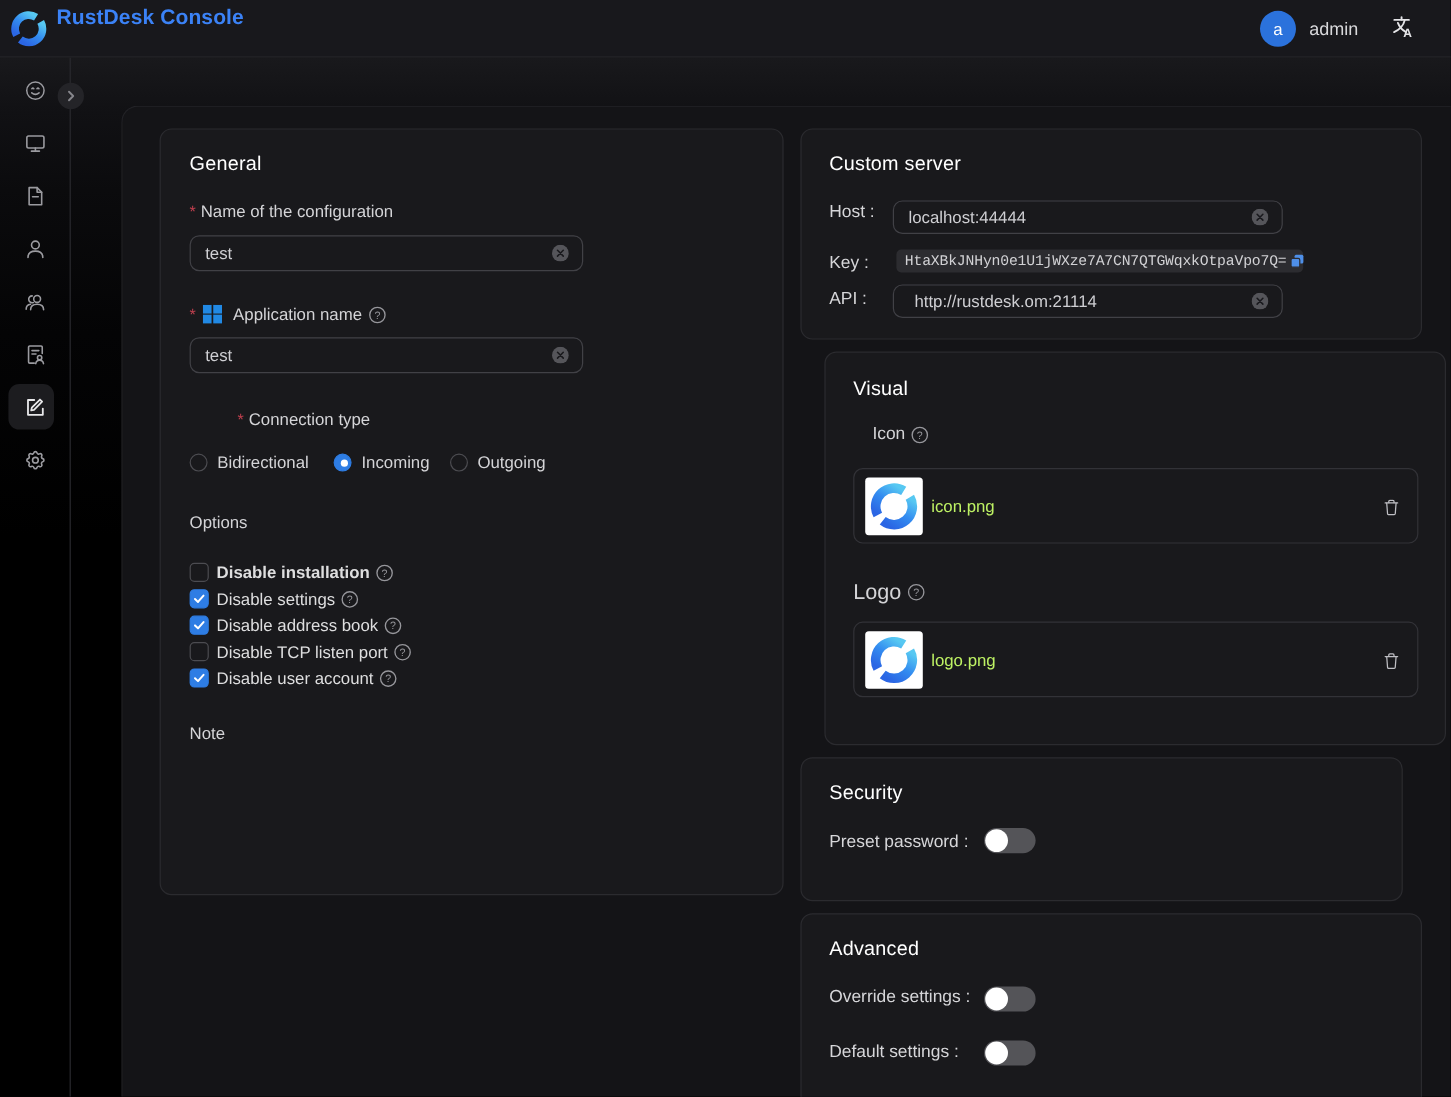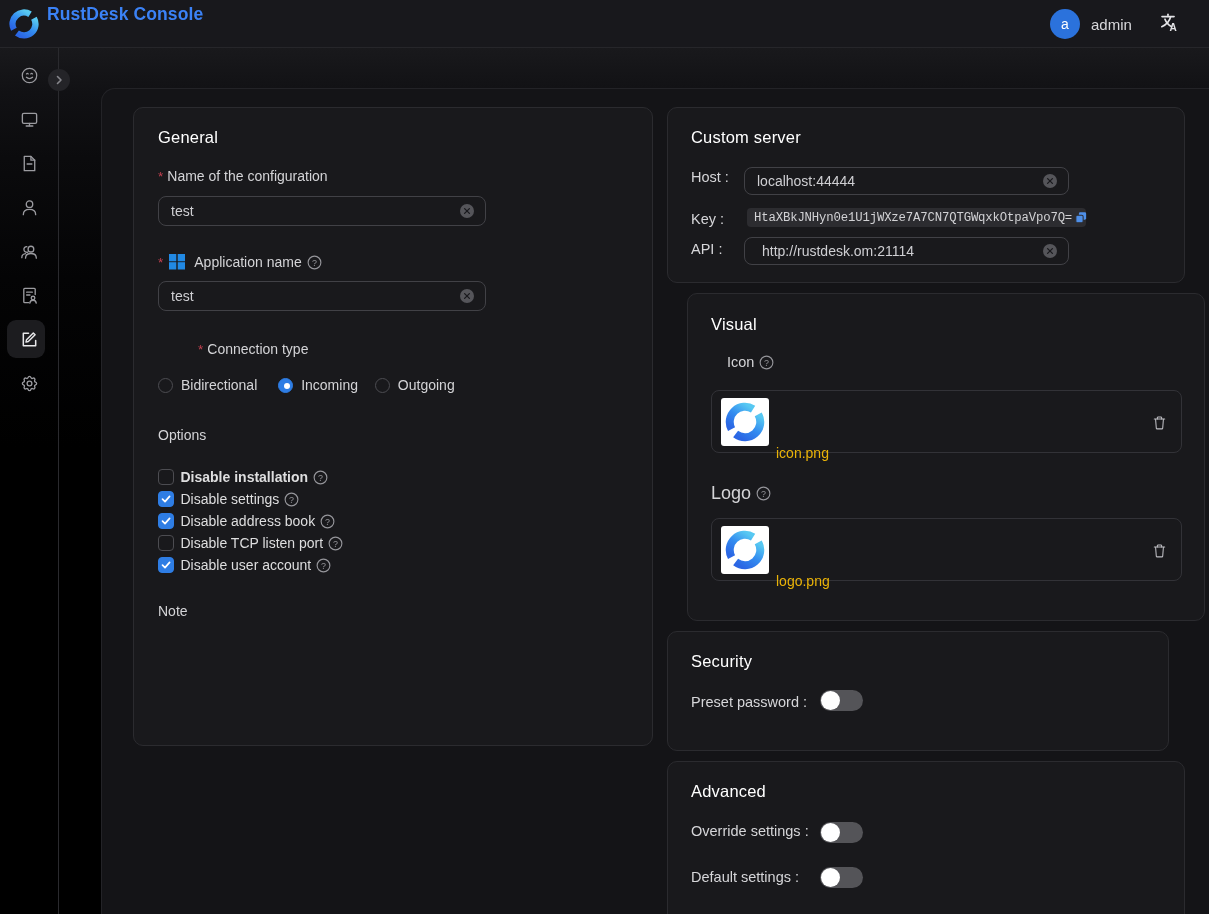--- a/index.html
+++ b/index.html
@@ -63,21 +63,21 @@
 .cb { width:15.5px; height:15.5px; border-radius:4px; border:1px solid #4c4c51; margin-right:7px; flex:none;}
 .cb.on { background:#2e7de4; border-color:#2e7de4; display:flex; align-items:center; justify-content:center; }
 .cblbl { color:#dededf; }
 .note-ta { position:absolute; left:24px; top:522px; width:471px; height:74px; border:1px solid #414146; border-radius:8px; padding:5px 12px; color:#58585d; font-size:14px; }
 .resize-h { position:absolute; right:2px; bottom:2px; width:9px; height:9px; }
 
 .srow-lbl { position:absolute; left:23px; font-size:14.5px; color:#d6d6d9; }
 .keycode { position:absolute; left:79px; top:100px; width:339px; height:19px; background:#2c2c30; border-radius:4px; font-family:"Liberation Mono",monospace; font-size:12.3px; color:#d2d2d5; display:flex; align-items:center; padding:0 4px 0 7px; letter-spacing:-0.15px;}
 .filebox { position:absolute; left:23px; width:471px; height:63px; border:1px solid #323237; border-radius:8px; }
 .fthumb { position:absolute; left:9px; top:7px; width:48px; height:48px; background:#fff; border-radius:3px; display:flex; align-items:center; justify-content:center; }
-.fname { position:absolute; left:64px; top:23px; font-size:14px; color:#eab308;margin-top:31px; }
+.fname { position:absolute; left:64px; top:23px; font-size:14px; color:#bef264; }
 .trash { position:absolute; right:15px; top:25px; }
 
 .toggle { position:absolute; width:43px; height:21px; border-radius:11px; background:#545458; }
 .toggle::after { content:""; position:absolute; left:1px; top:1px; width:19px; height:19px; border-radius:50%; background:#fff; }
 </style>
 </head>
 <body>
 <div class="bg"></div>
 <div class="sidebar"></div>
 <div class="sideline"></div>

